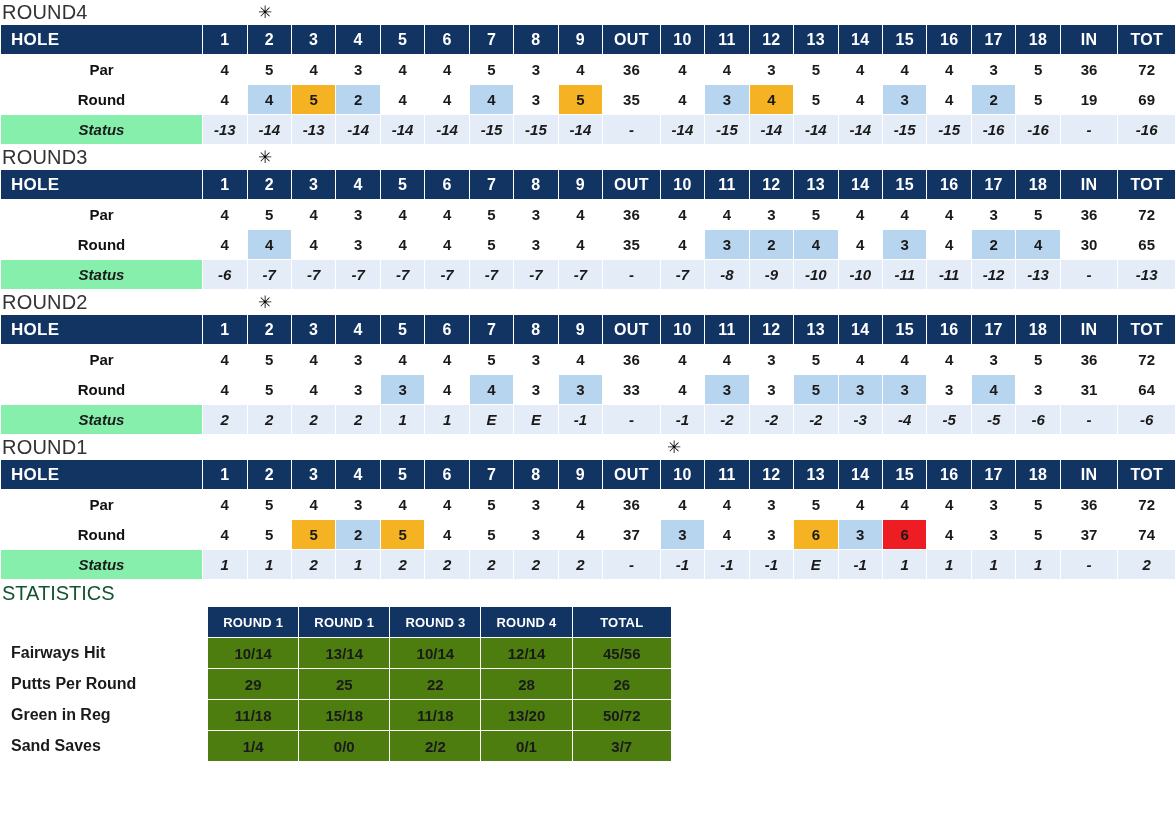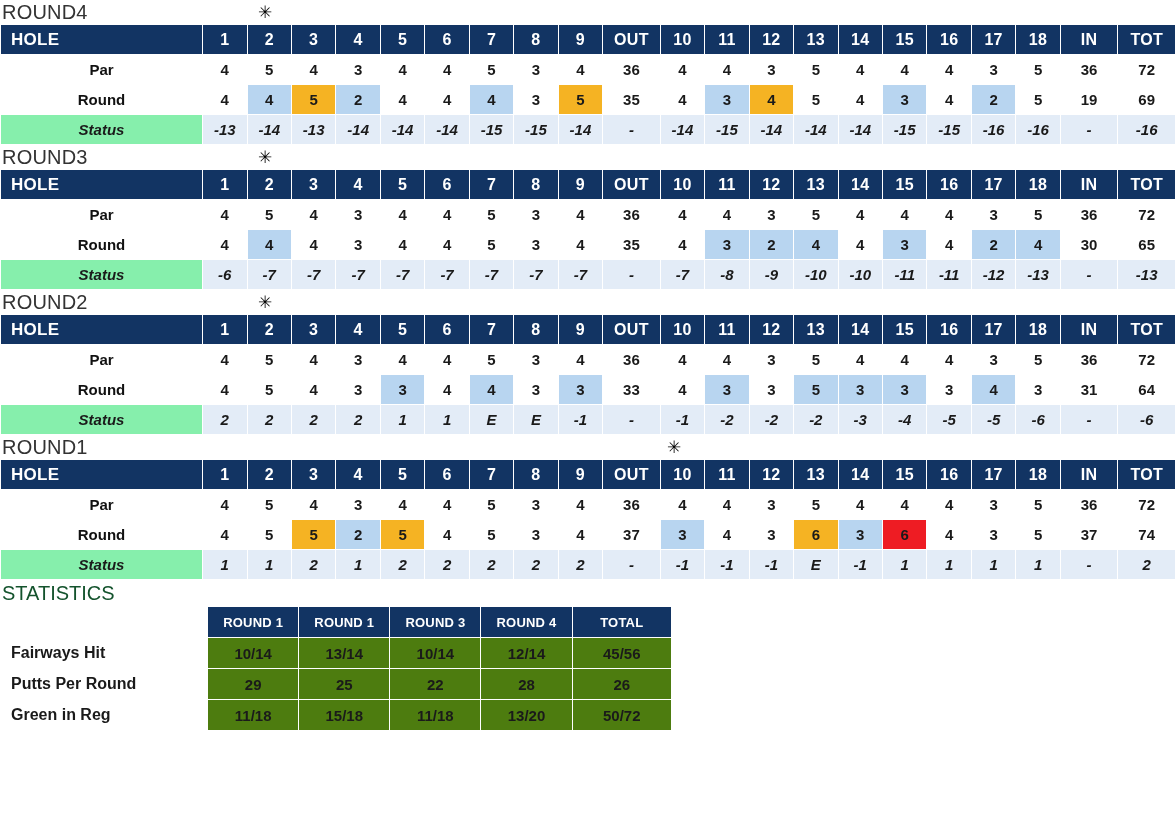--- a/index.html
+++ b/index.html
@@ -676,15 +676,23 @@
           <td>26</td>
         </tr>
         <tr>
           <td class="name">Green in Reg</td>
           <td>11/18</td>
           <td>15/18</td>
           <td>11/18</td>
           <td>13/20</td>
           <td>50/72</td>
         </tr>
+        <tr>
+          <td class="name">Sand Saves</td>
+          <td>1/4</td>
+          <td>0/0</td>
+          <td>2/2</td>
+          <td>0/1</td>
+          <td>3/7</td>
+        </tr>
       </tbody>
   </table>
 </div>
 
 </body></html>

